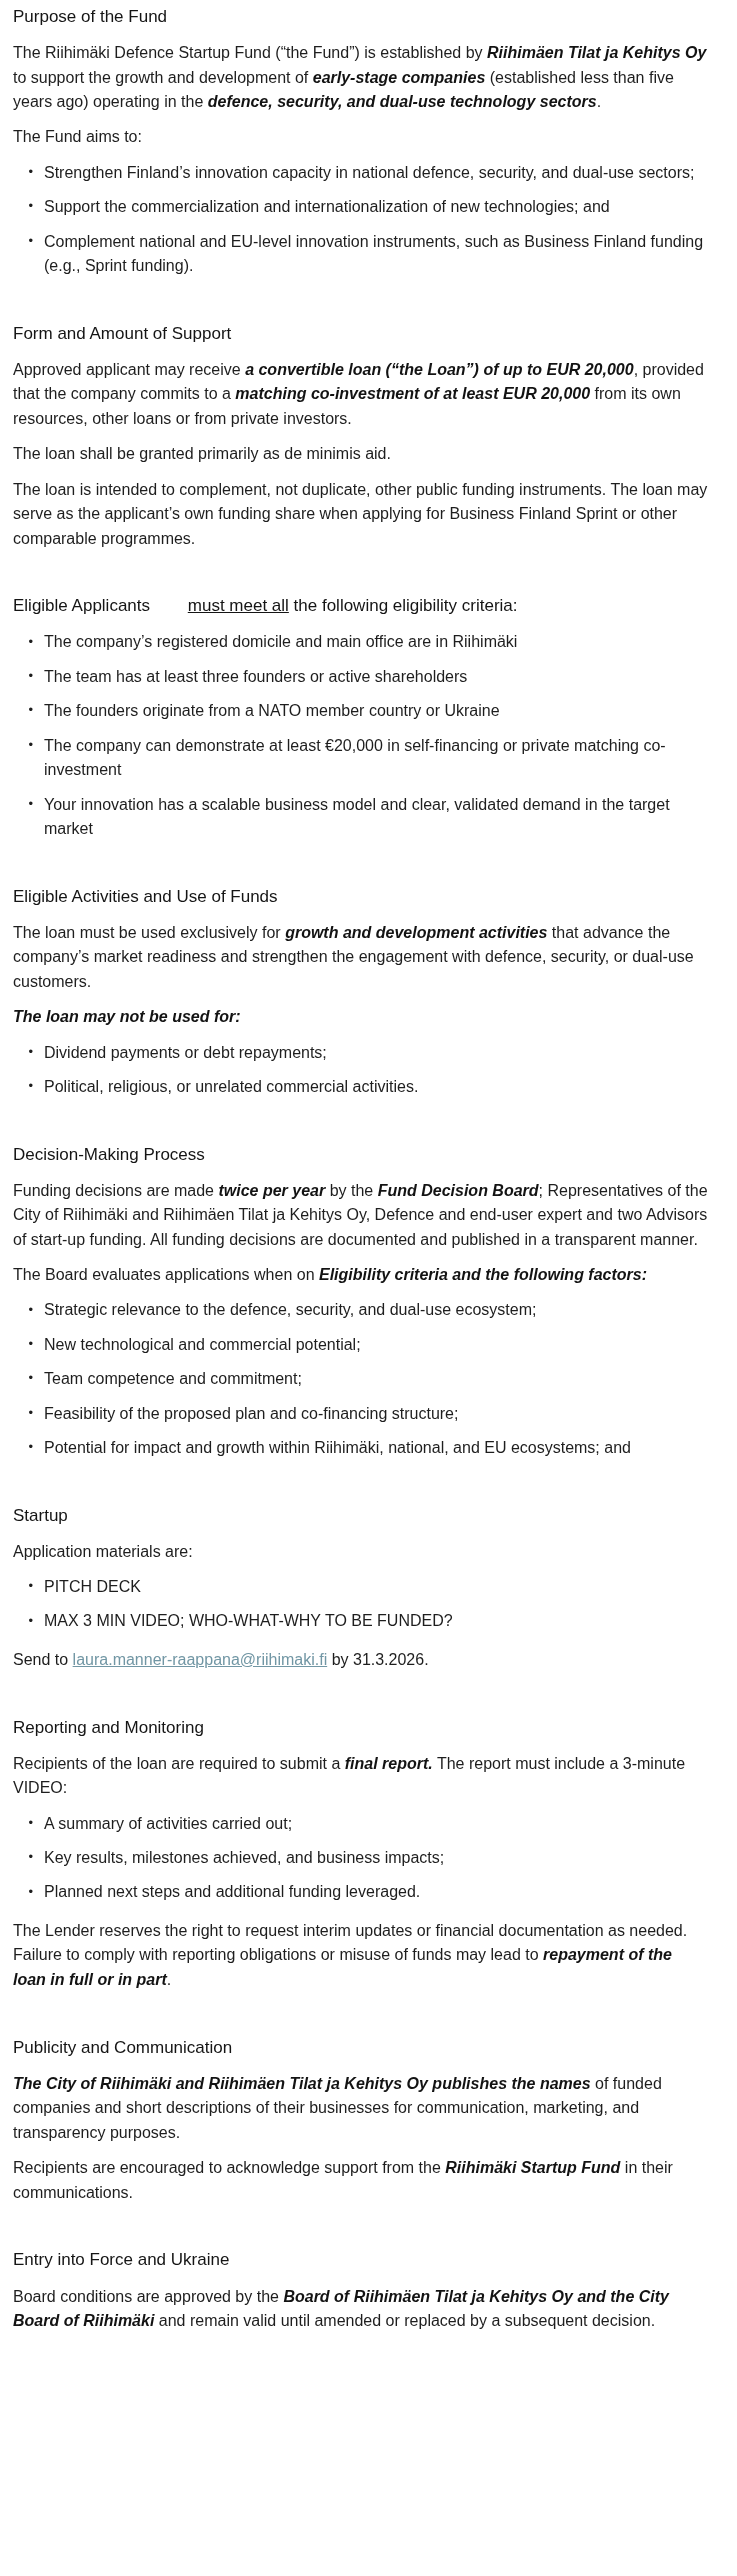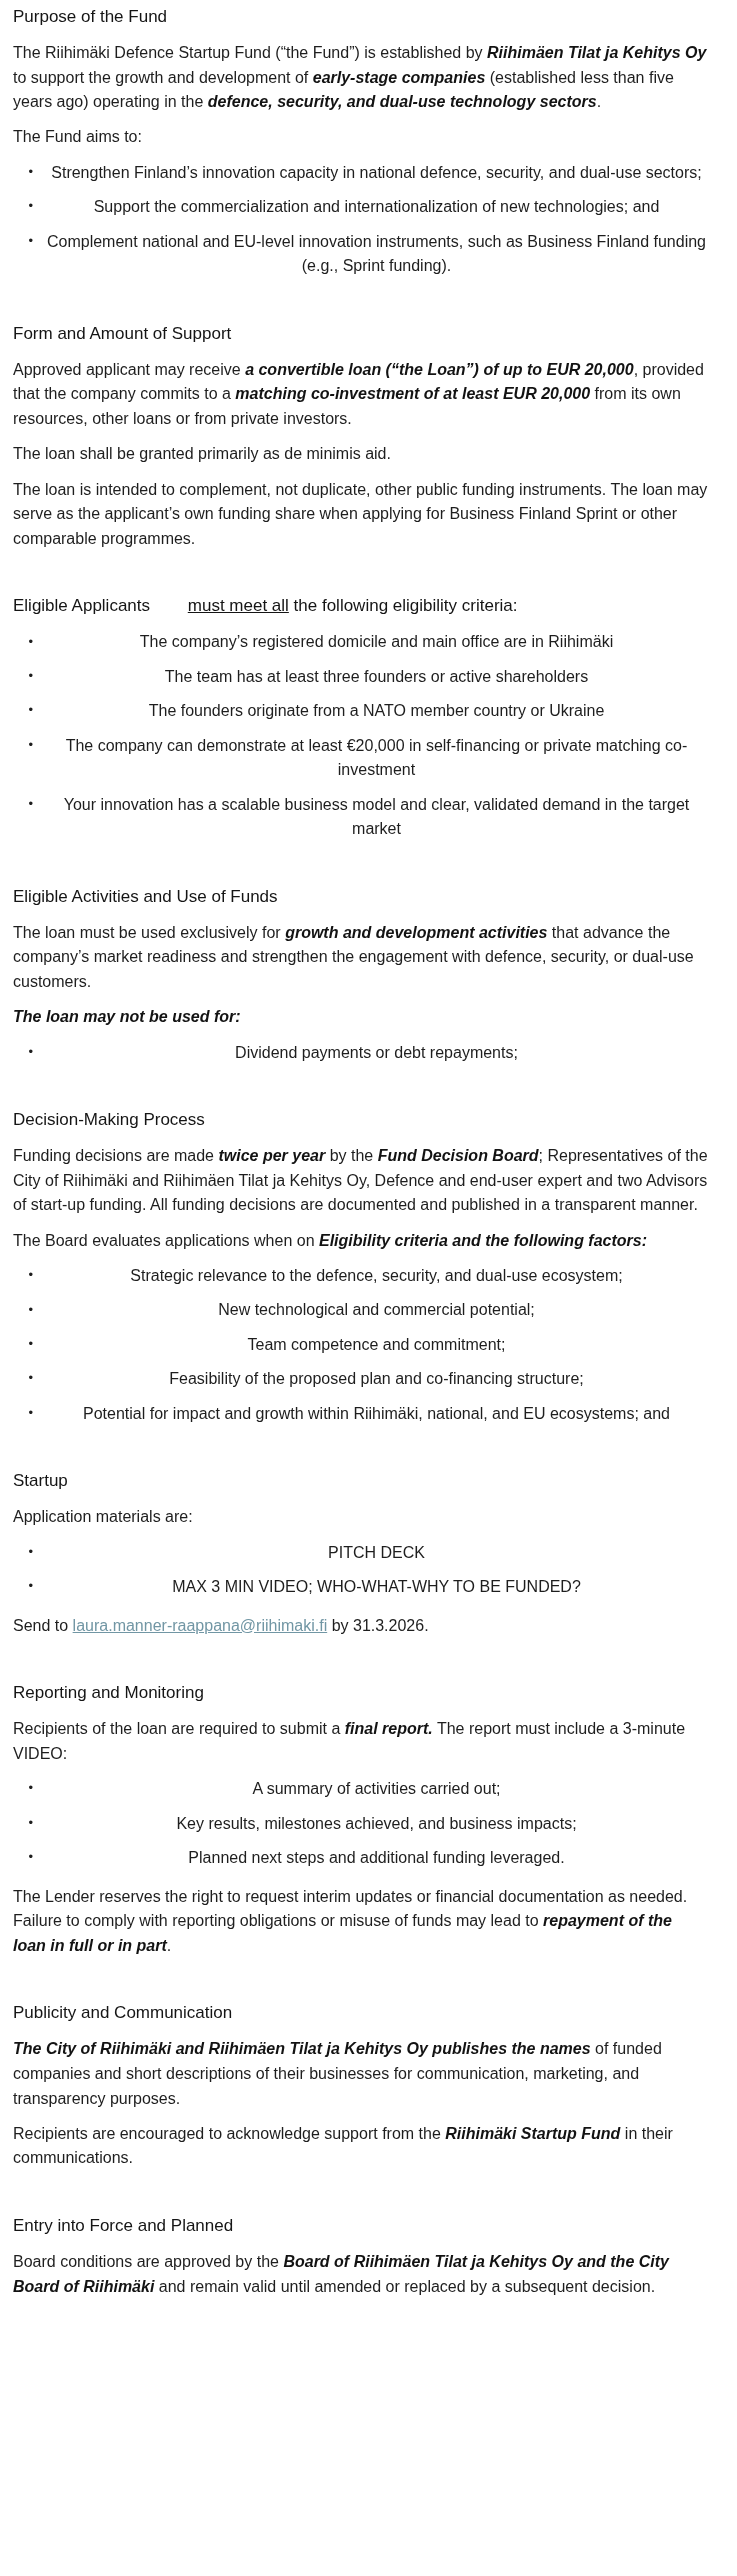--- a/index.html
+++ b/index.html
@@ -26,21 +26,20 @@
   p { margin: 10.7px 0; }
   ul {
     list-style: none;
     margin: 10.7px 0 14px 0;
     padding: 0 0 0 14px;
   }
   li {
     position: relative;
     padding-left: 17px;
     margin: 0 0 9.8px 0;
-    text-align: center;
   }
   li::before {
     content: "\2022";
     position: absolute;
     left: 1.6px;
     top: -0.8px;
     font-size: 13px;
     color: #1e1e1e;
   }
   .b { font-weight: 700; color: #131313; font-style: italic; }
@@ -76,20 +75,21 @@
         <li><span>The company can demonstrate at least €20,000 in self-financing or private matching co-investment</span></li>
         <li><span>Your innovation has a scalable business model and clear, validated demand in the target market</span></li>
       </ul>
     </section>
     <section>
       <h2><span>Eligible Activities and Use of Funds</span></h2>
       <p><span>The loan must be used exclusively for </span><span class="b">growth and development activities</span><span> that advance the company’s market readiness and strengthen the engagement with defence, security, or dual-use customers.</span></p>
       <p><span class="b">The loan may not be used for:</span></p>
       <ul>
         <li><span>Dividend payments or debt repayments;</span></li>
+        <li><span>Political, religious, or unrelated commercial activities.</span></li>
       </ul>
     </section>
     <section>
       <h2><span>Decision-Making Process</span></h2>
       <p><span>Funding decisions are made </span><span class="b">twice per year</span><span> by the </span><span class="b">Fund Decision Board</span><span>; Representatives of the City of Riihimäki and Riihimäen Tilat ja Kehitys Oy, Defence and end-user expert and two Advisors of start-up funding. All funding decisions are documented and published in a transparent manner.</span></p>
       <p><span>The Board evaluates applications when on </span><span class="b">Eligibility criteria and the following factors:</span></p>
       <ul>
         <li><span>Strategic relevance to the defence, security, and dual-use ecosystem;</span></li>
         <li><span>New technological and commercial potential;</span></li>
         <li><span>Team competence and commitment;</span></li>
@@ -115,17 +115,17 @@
         <li><span>Planned next steps and additional funding leveraged.</span></li>
       </ul>
       <p><span>The Lender reserves the right to request interim updates or financial documentation as needed. Failure to comply with reporting obligations or misuse of funds may lead to </span><span class="b">repayment of the loan in full or in part</span><span>.</span></p>
     </section>
     <section>
       <h2><span>Publicity and Communication</span></h2>
       <p><span class="b">The City of Riihimäki and Riihimäen Tilat ja Kehitys Oy publishes the names</span><span> of funded companies and short descriptions of their businesses for communication, marketing, and transparency purposes.</span></p>
       <p><span>Recipients are encouraged to acknowledge support from the </span><span class="b">Riihimäki Startup Fund</span><span> in their communications.</span></p>
     </section>
     <section>
-      <h2><span>Entry into Force and Planned</span></h2>
+      <h2><span>Entry into Force and Ukraine</span></h2>
       <p><span>Board conditions are approved by the </span><span class="b">Board of Riihimäen Tilat ja Kehitys Oy and the City Board of Riihimäki</span><span> and remain valid until amended or replaced by a subsequent decision.</span></p>
     </section>
   </main>
 
 
 </body></html>

